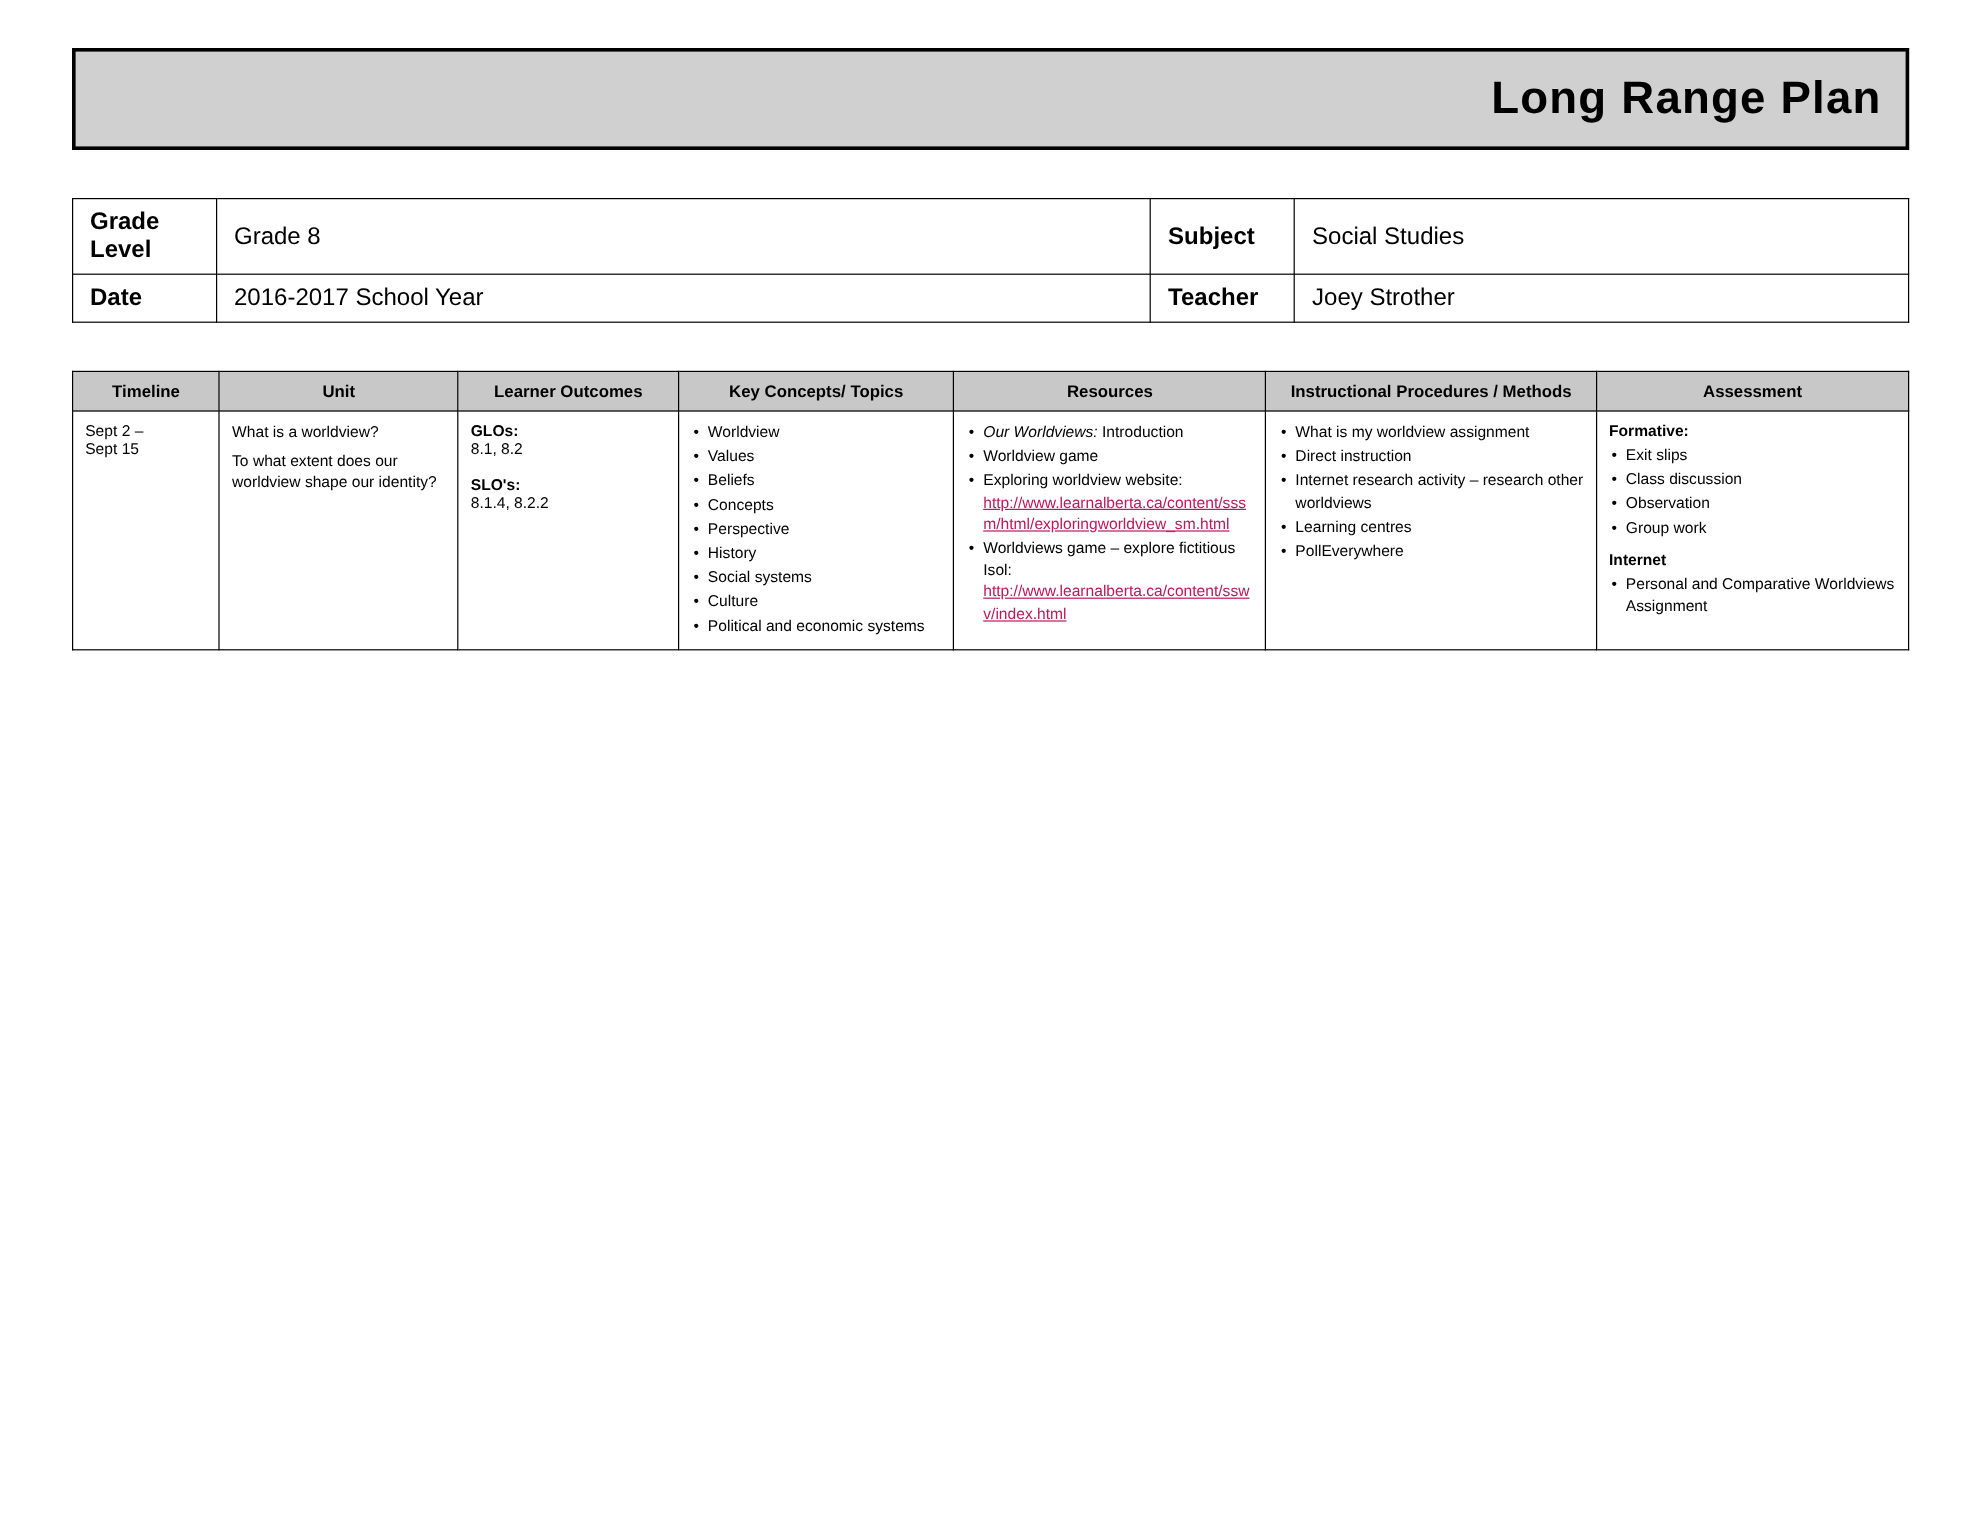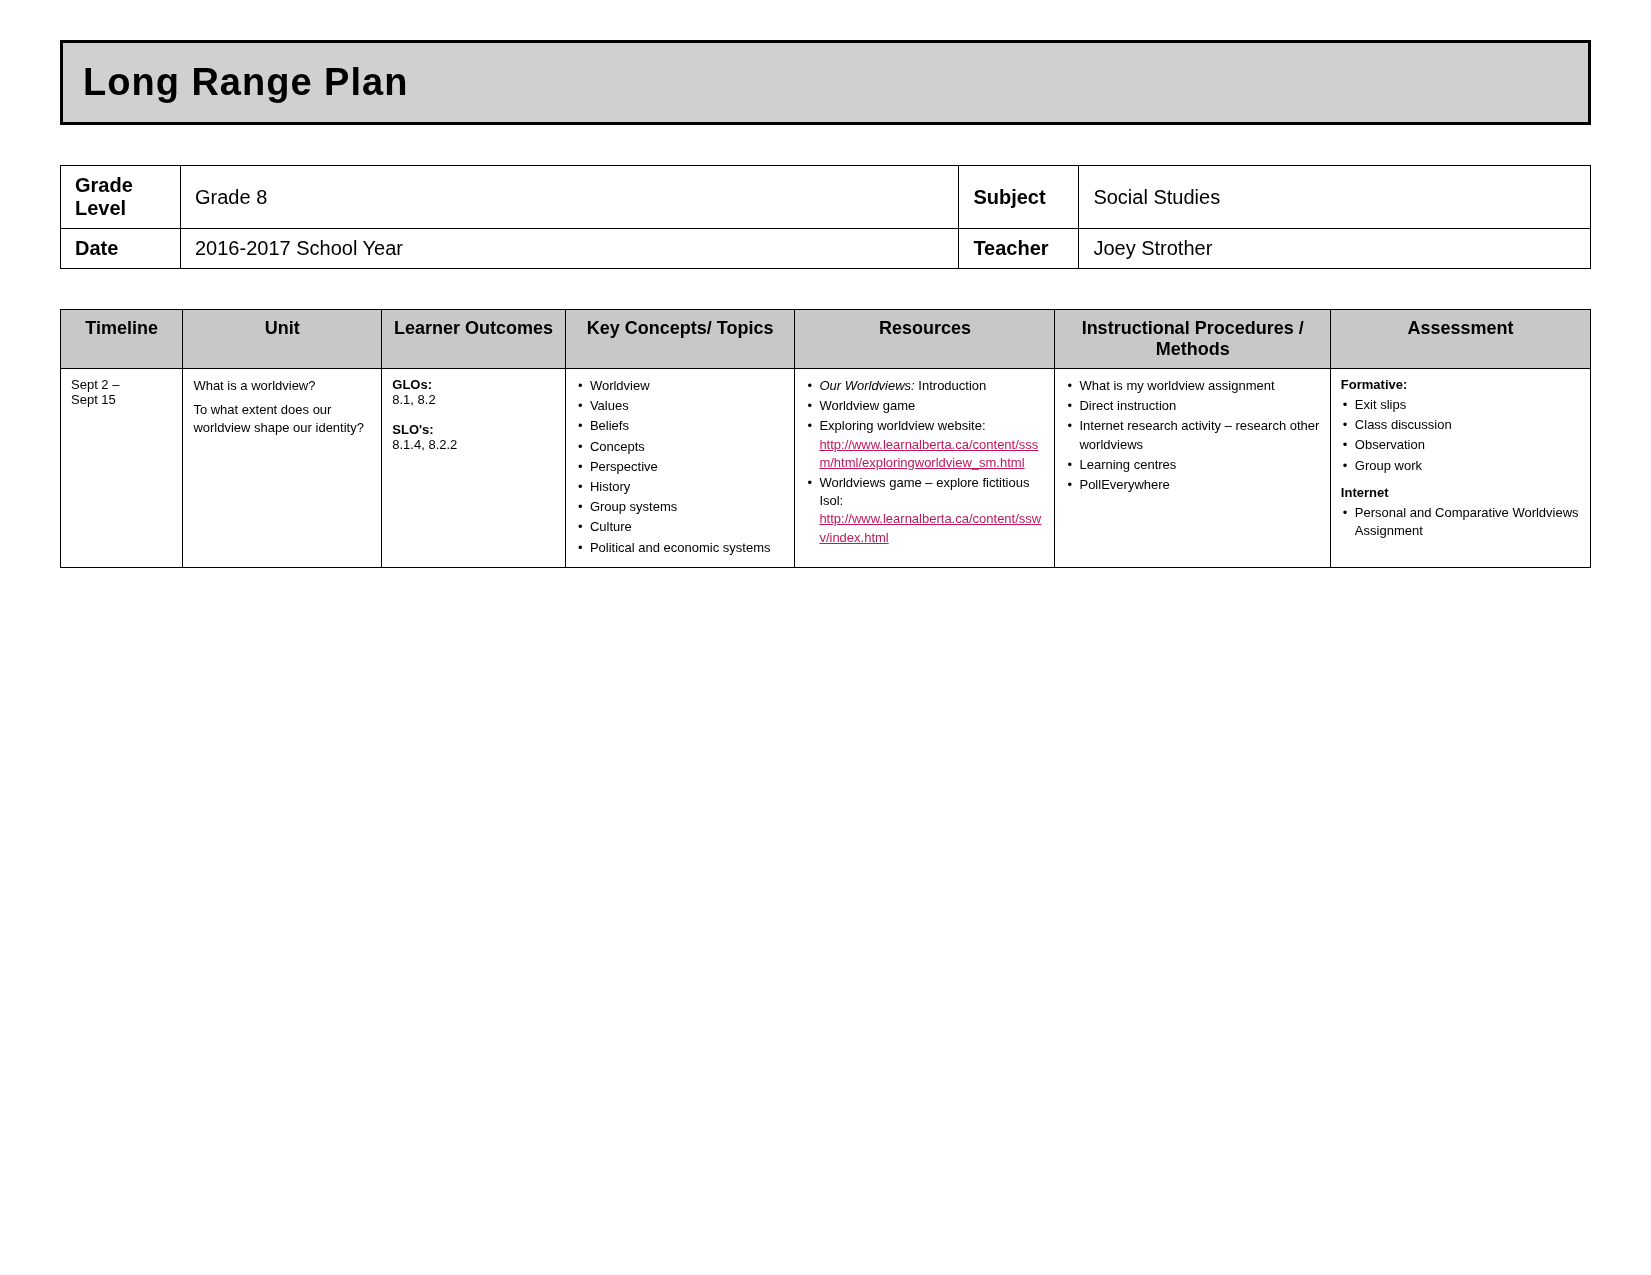--- a/index.html
+++ b/index.html
@@ -8,21 +8,21 @@
       font-family: Arial, sans-serif;
       font-size: 13px;
       color: #000;
       padding: 40px 60px;
     }
 
     
     .title-box {
       border: 3px solid #000;
       background: #d0d0d0;
-      text-align: left;
+      text-align: right;
       padding: 18px 20px;
       margin-bottom: 40px;
     }
     .title-box h1 {
       font-size: 38px;
       font-weight: 900;
       font-family: Arial Black, Arial, sans-serif;
       letter-spacing: 1px;
     }
 
@@ -55,21 +55,21 @@
     .main-table th, .main-table td {
       border: 1.5px solid #000;
       padding: 8px 10px;
       vertical-align: top;
       font-size: 13px;
     }
     .main-table th {
       background: #c8c8c8;
       text-align: center;
       font-weight: bold;
-      font-size: 18px;
+      font-size: 14px;
     }
     .main-table td {
       background: #fff;
     }
 
     
     .col-timeline { width: 8%; }
     .col-unit { width: 13%; }
     .col-outcomes { width: 12%; }
     .col-concepts { width: 15%; }
@@ -172,21 +172,21 @@
       </td>
 
       <td>
         <ul class="cell-list">
           <li>Worldview</li>
           <li>Values</li>
           <li>Beliefs</li>
           <li>Concepts</li>
           <li>Perspective</li>
           <li>History</li>
-          <li>Group systems</li>
+          <li>Social systems</li>
           <li>Culture</li>
           <li>Political and economic systems</li>
         </ul>
       </td>
 
       <td>
         <ul class="cell-list">
           <li><em>Our Worldviews:</em> Introduction</li>
           <li>Worldview game</li>
           <li>Exploring worldview website:<br>

